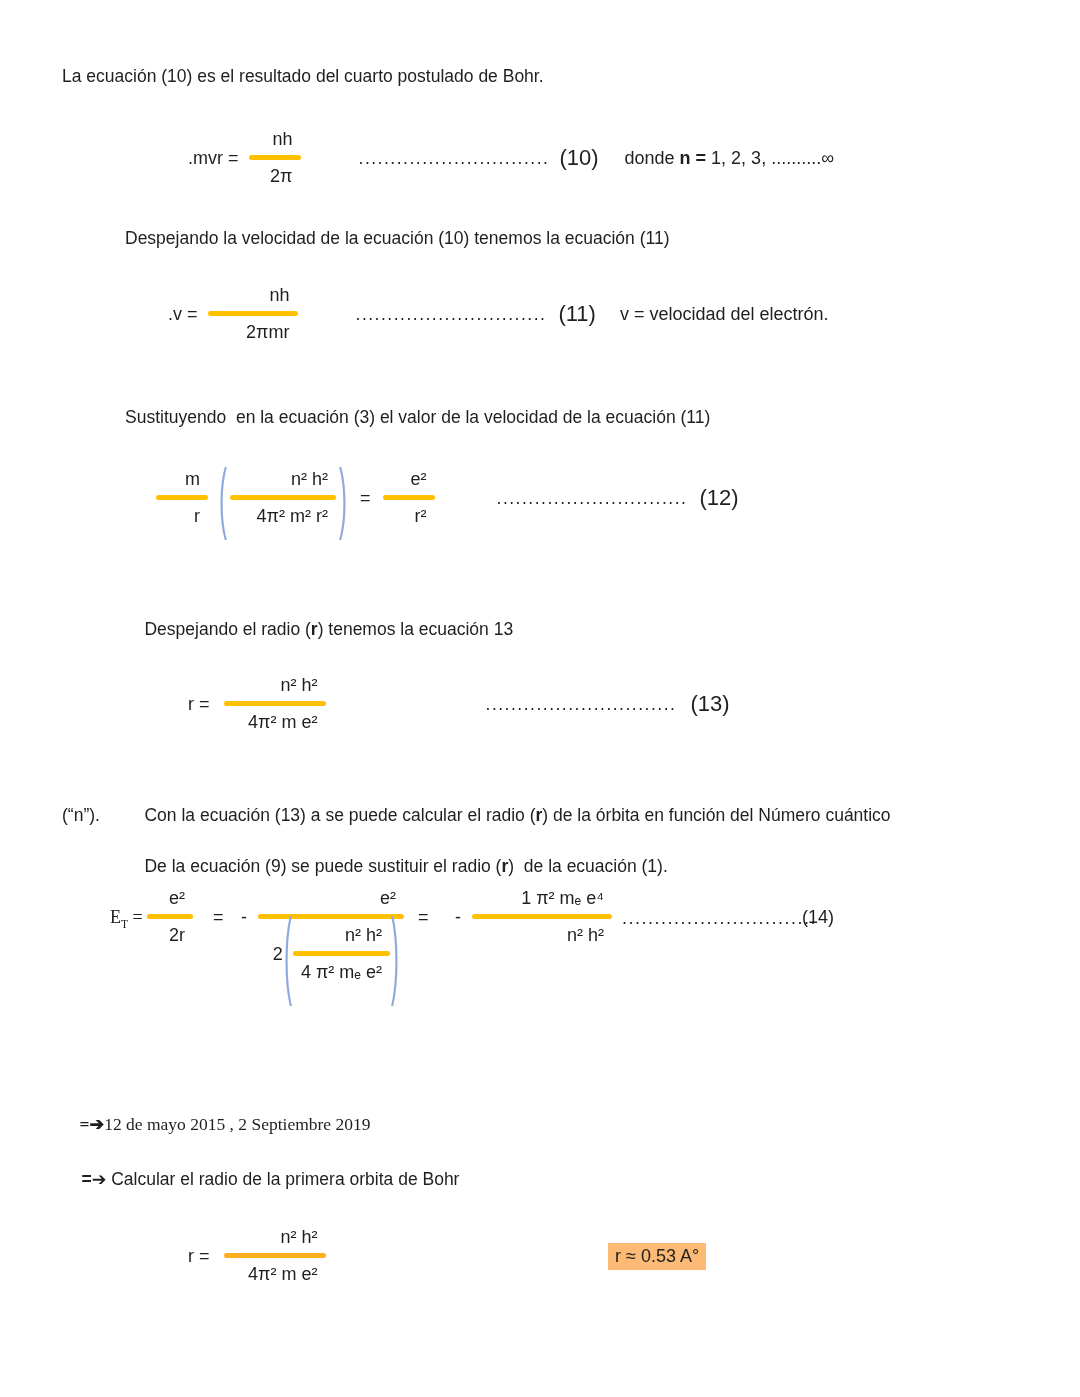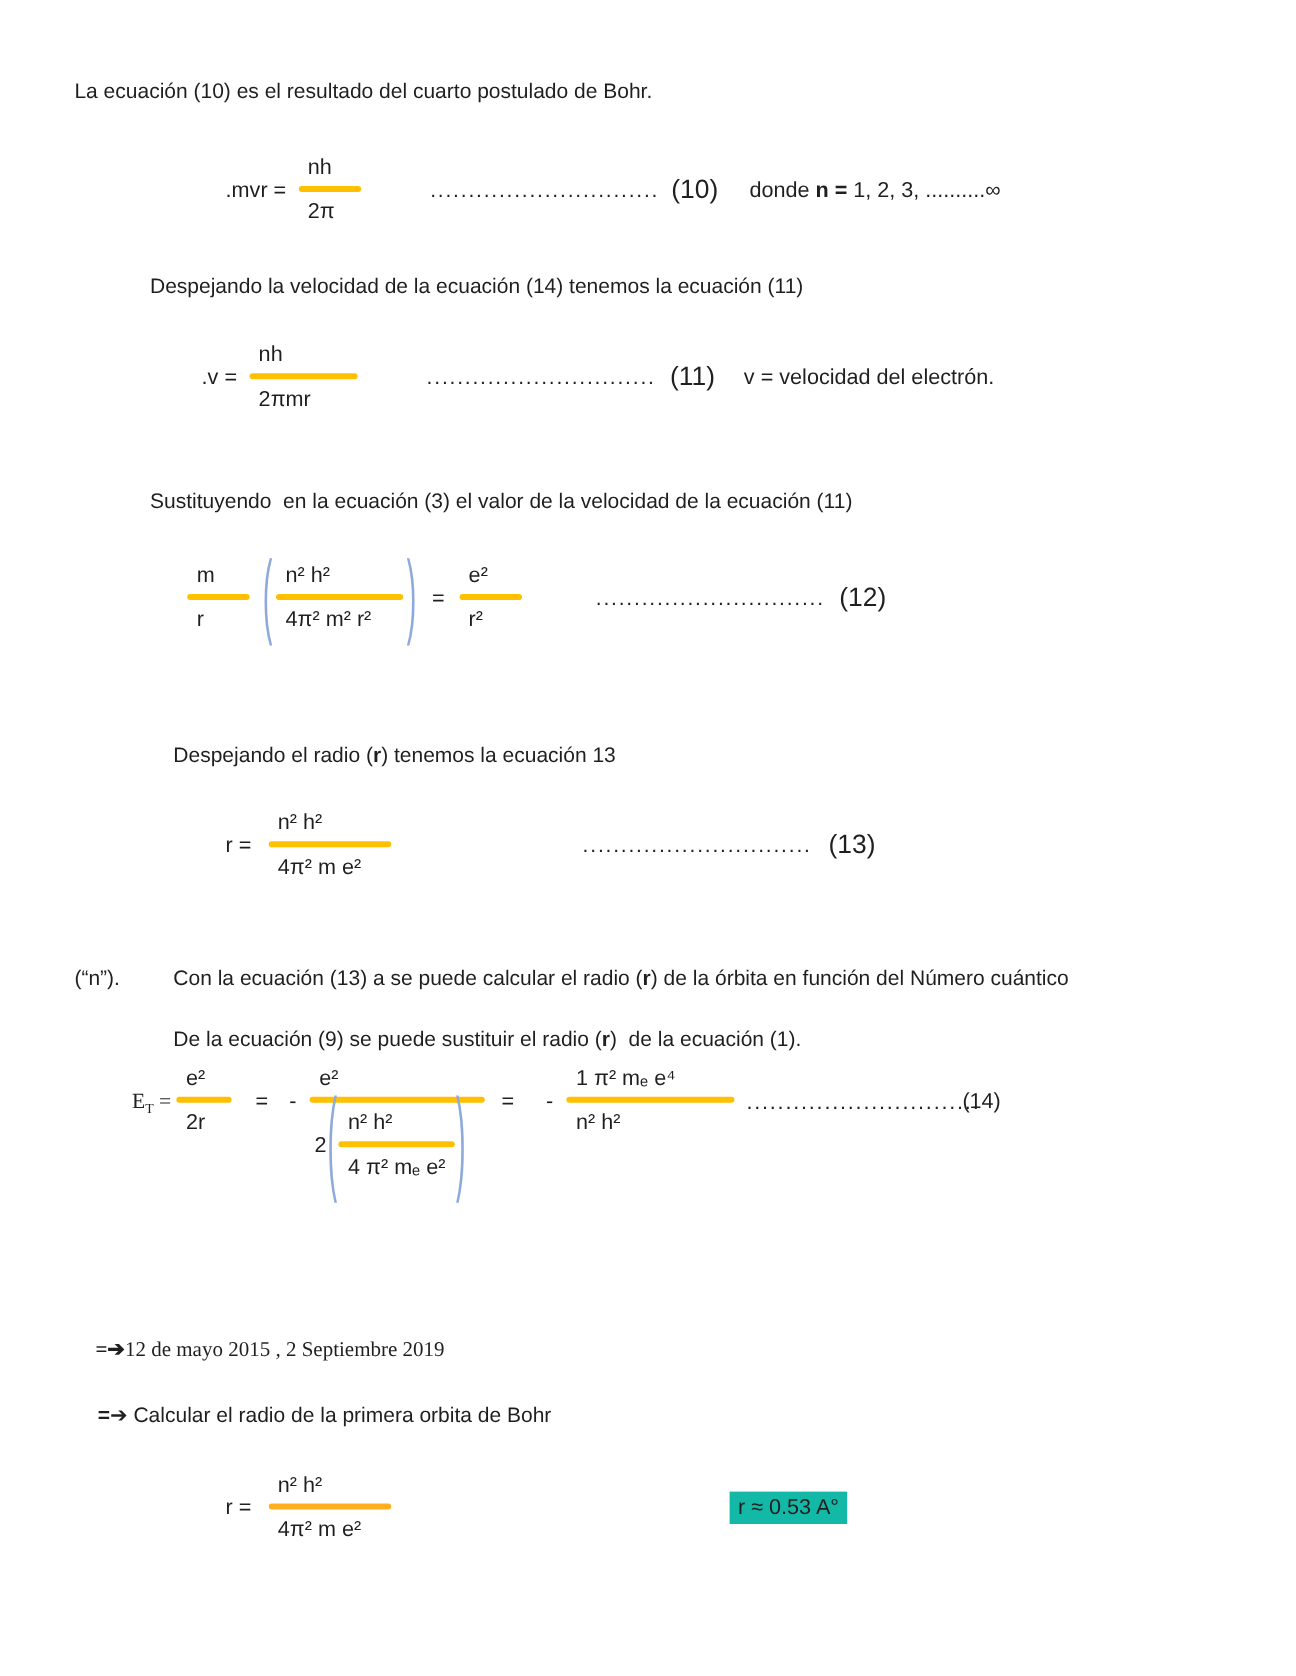--- a/index.html
+++ b/index.html
@@ -24,21 +24,21 @@
     display:flex;
     align-items:center;
     white-space:pre;
     font-size:18px;
     line-height:26px;
   }
   .row span { white-space:pre; }
   .frac {
     display:inline-flex;
     flex-direction:column;
-    align-items:flex-start;
+    align-items:flex-end;
     text-align:center;
   }
   .fbar {
     align-self:stretch;
     height:5px;
     background:#FFC000;
     border-radius:2.5px;
     margin:3px 0;
   }
   .num,.den { padding:0 8px; line-height:26px; font-size:18px; }
@@ -50,21 +50,21 @@
     transform:scale(0.8,2.6);
     line-height:1;
   }
   .paren.tall { transform:scale(0.8,3.2); }
   .dots { letter-spacing:1.5px; font-size:17.5px; }
   .lbl { font-size:22px; }
   .b { font-weight:bold; }
   .abs { position:absolute; white-space:pre; font-size:18px; line-height:26px; }
   .hl {
     position:absolute;
-    background:#14b8a6;
+    background:#fdba74;
     padding:1px 7px;
     font-size:18px;
     line-height:25px;
     white-space:pre;
   }
   sub.et { font-size:11.5px; }
   .arrow { font-weight:bold; }
   .eq14-wrap { position:absolute; left:0; top:868px; width:1080px; height:215px; }
 </style>
 </head>
@@ -81,21 +81,21 @@
       <span class="fbar"></span>
       <span class="den">2π</span>
     </span>
     <span class="dots" style="margin-left:58px;">..............................</span>
     <span class="lbl" style="margin-left:10px;">(10)</span>
     <span style="margin-left:26px;">donde </span>
     <span class="b">n =</span>
     <span> 1, 2, 3, ..........∞</span>
   </div>
 
-  <div class="para" style="left:125px; top:225px;">Despejando la velocidad de la ecuación (14) tenemos la ecuación (11)</div>
+  <div class="para" style="left:125px; top:225px;">Despejando la velocidad de la ecuación (10) tenemos la ecuación (11)</div>
 
   <div class="row" style="left:168px; top:282px;">
     <span style="margin-right:10px;">.v =</span>
     <span class="frac" style="min-width:90px;">
       <span class="num">nh</span>
       <span class="fbar"></span>
       <span class="den">2πmr</span>
     </span>
     <span class="dots" style="margin-left:58px;">..............................</span>
     <span class="lbl" style="margin-left:12px;">(11)</span>

